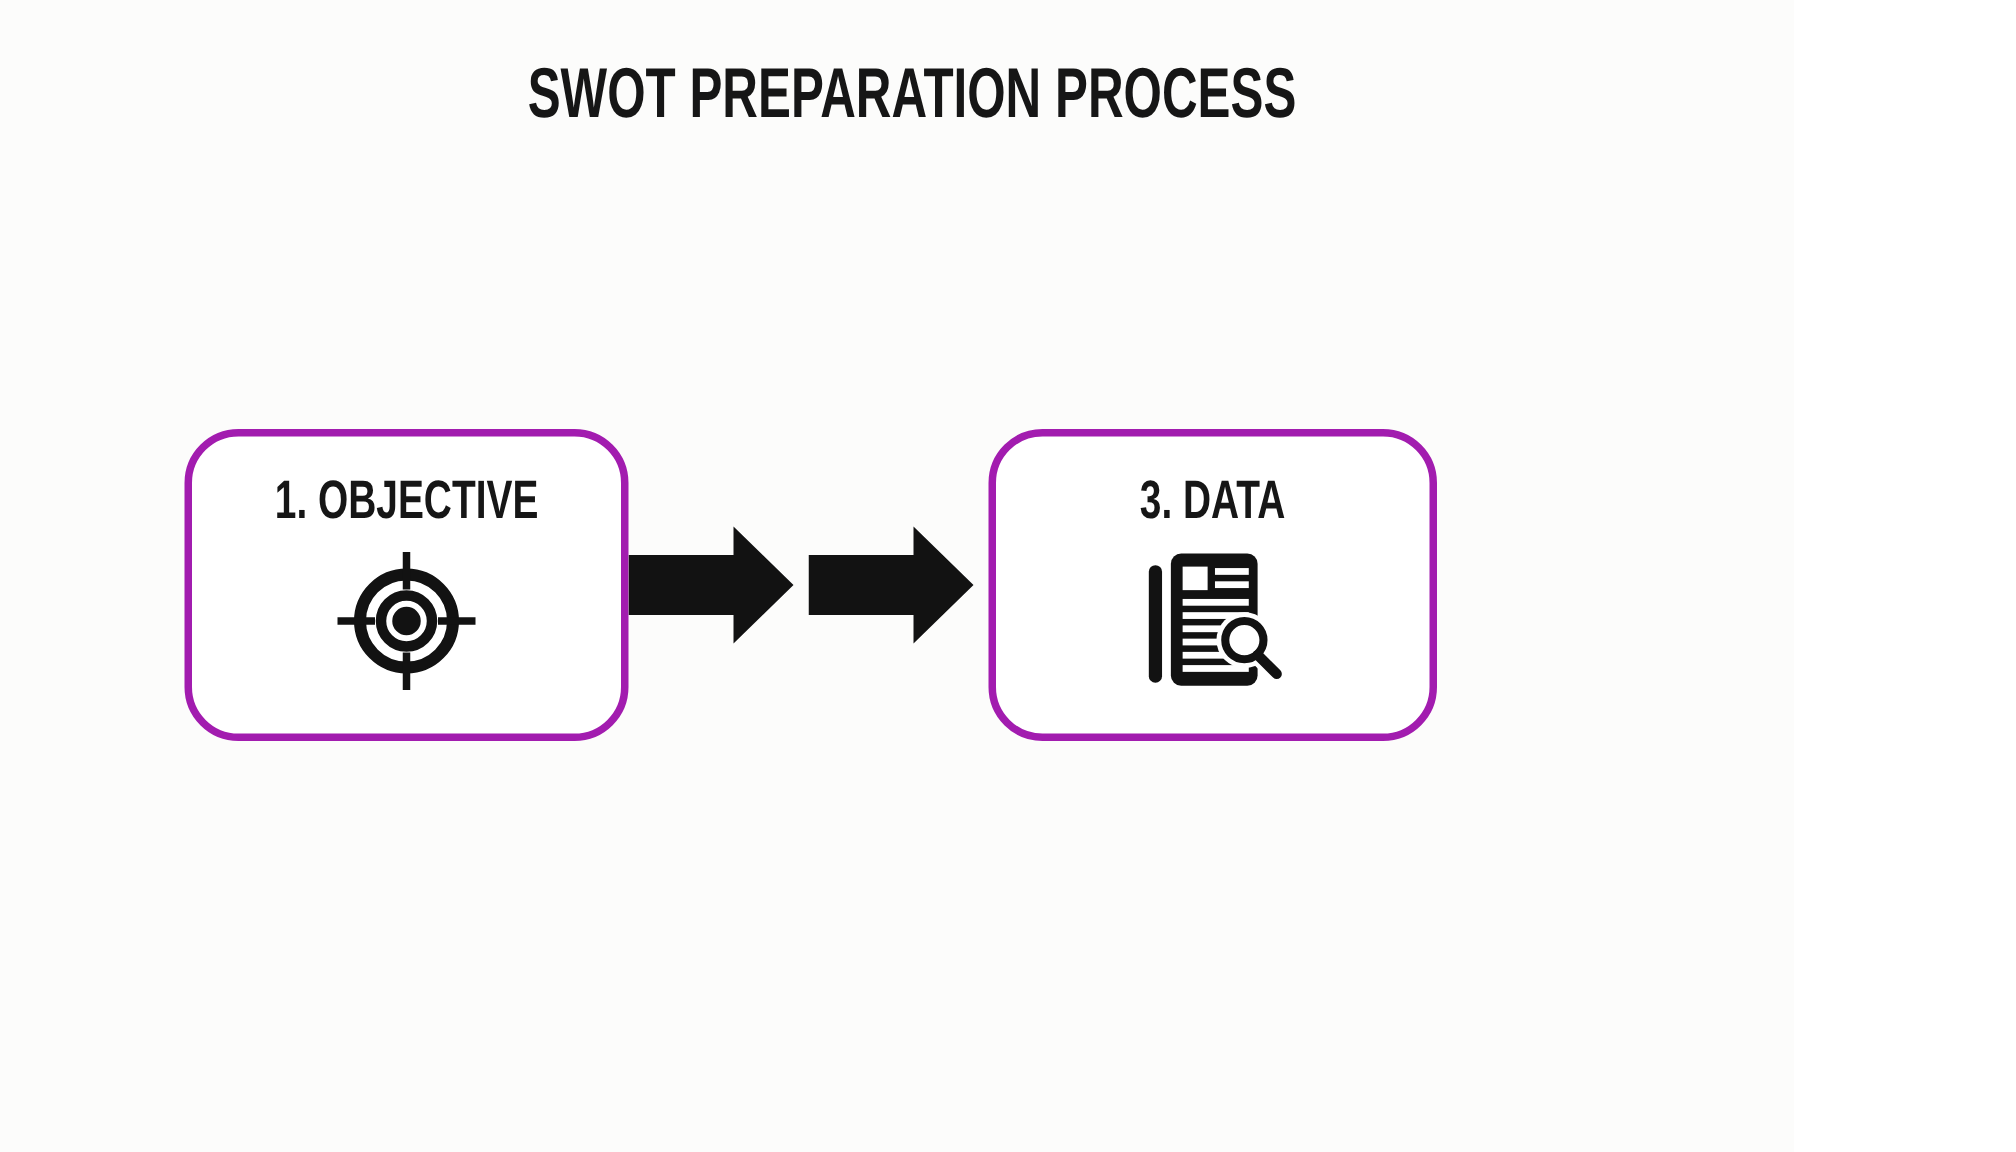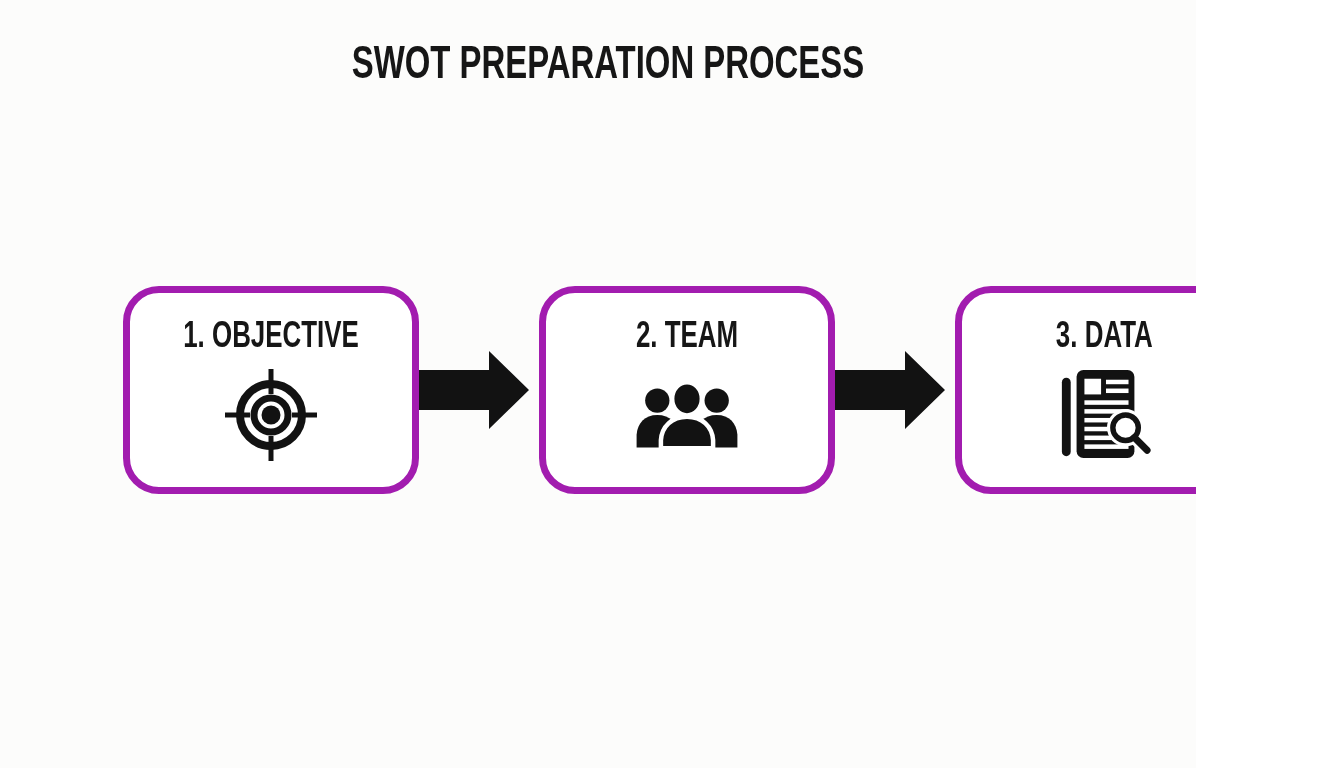--- a/index.html
+++ b/index.html
@@ -24,21 +24,21 @@
   .flow-row {
     position:absolute;
     top:286px; left:123px;
     display:flex;
     align-items:center;
   }
   .step-box {
     width:296px; height:208px;
     box-sizing:border-box;
     background:#ffffff;
-    border:7px solid #a21caf;
+    border:5px solid #a21caf;
     border-radius:36px;
     display:flex;
     flex-direction:column;
     align-items:center;
   }
   .step-label {
     margin-top:21px;
     font-size:36px;
     font-weight:bold;
     color:#161616;
@@ -87,38 +87,20 @@
     </div>
 
     <div class="connector">
       <span>
         <svg width="120" height="80" viewBox="0 0 120 80">
           <polygon points="0,20 70,20 70,1 110,40 70,79 70,60 0,60" fill="#121212"></polygon>
         </svg>
       </span>
     </div>
 
-    <div class="step-box">
-      <div class="step-label">2. TEAM</div>
-      <div class="icon-area">
-        <span>
-          <svg width="108" height="72" viewBox="0 0 120 80">
-
-            <circle cx="27" cy="24" r="13.5" fill="#121212"></circle>
-            <path d="M27 40 C41 40 50 49 51 62 L51 76 L4 76 L4 62 C5 49 13 40 27 40 Z" fill="#121212"></path>
-
-            <circle cx="93" cy="24" r="13.5" fill="#121212"></circle>
-            <path d="M93 40 C107 40 115 49 116 62 L116 76 L69 76 L69 62 C70 49 79 40 93 40 Z" fill="#121212"></path>
-
-            <ellipse cx="60" cy="22" rx="16.5" ry="18.5" fill="#121212" stroke="#ffffff" stroke-width="5"></ellipse>
-            <path d="M60 42 C77 42 88 53 89 68 L89 77 L31 77 L31 68 C32 53 43 42 60 42 Z" fill="#121212" stroke="#ffffff" stroke-width="5"></path>
-          </svg>
-        </span>
-      </div>
-    </div>
 
     <div class="connector">
       <span>
         <svg width="120" height="80" viewBox="0 0 120 80">
           <polygon points="0,20 70,20 70,1 110,40 70,79 70,60 0,60" fill="#121212"></polygon>
         </svg>
       </span>
     </div>
 
     <div class="step-box" style="width:299px;justify-content:center;">

